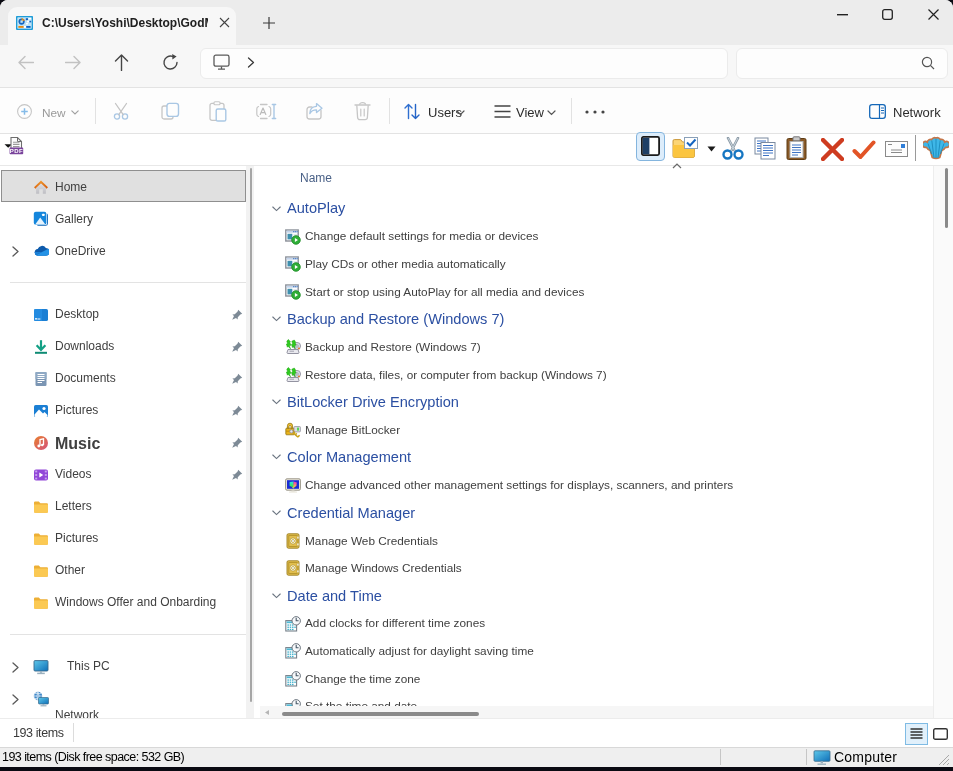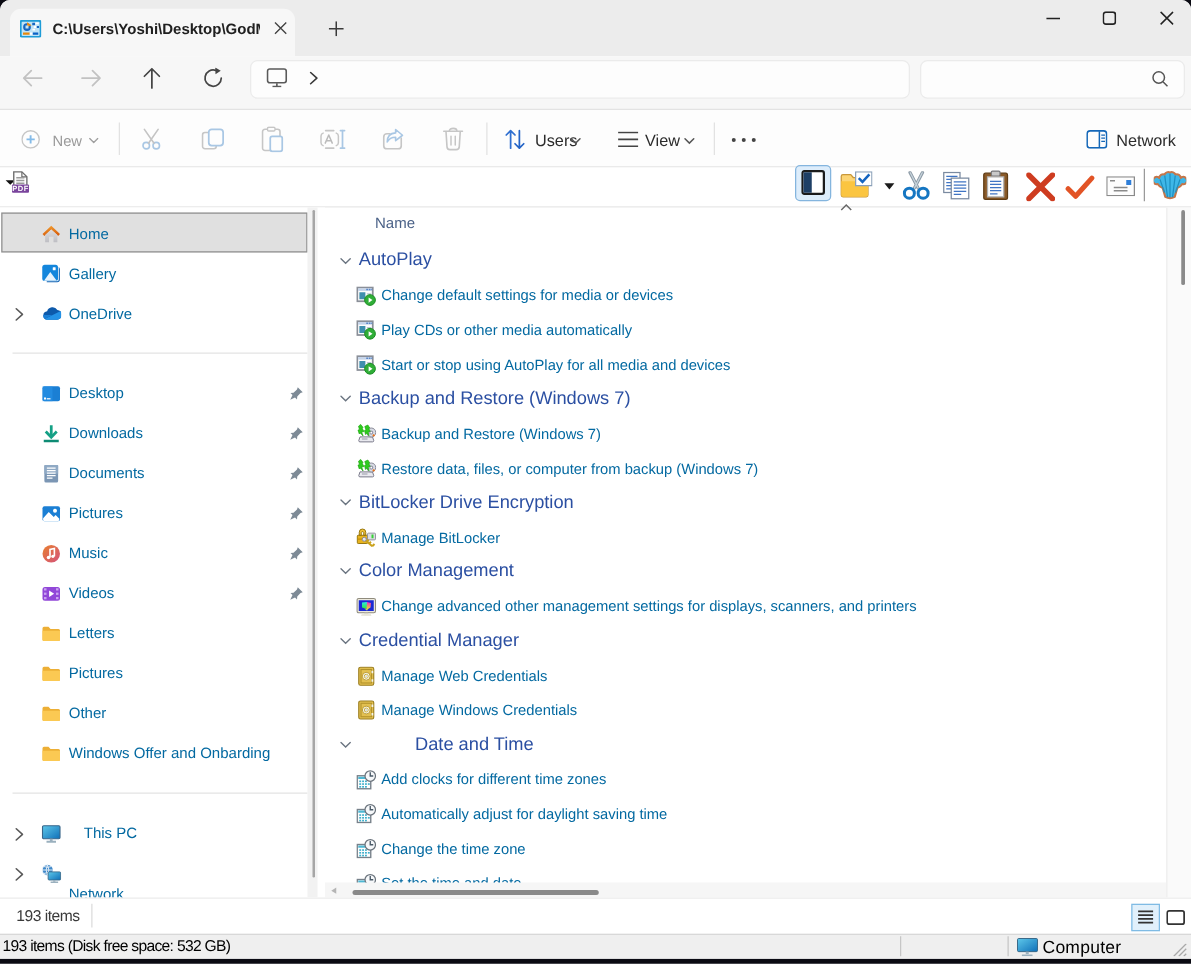--- a/index.html
+++ b/index.html
@@ -1,21 +1,21 @@
 <!DOCTYPE html>
 <html><head><meta charset="utf-8">
 <style>
 html,body{margin:0;padding:0;}
 body{width:953px;height:771px;position:relative;overflow:hidden;
  font-family:"Liberation Sans",sans-serif;background:#0a0a12;}
 *{box-sizing:border-box;}
 #win{position:absolute;left:0;top:0;width:953px;height:767px;
  border-radius:8px 8px 0 0;overflow:hidden;background:#fff;}
 .abs{position:absolute;}
-.txt{white-space:nowrap;color:#0369a1;}
+.txt{white-space:nowrap;color:#404040;}
 svg{display:block;}
 </style></head><body>
 <div id="win">
 
 <div class="abs" style="left:0;top:0;width:953px;height:45px;background:#ececec;"></div>
 <div class="abs" style="left:8px;top:7px;width:228px;height:38px;background:#f7f7f7;border-radius:9px 9px 0 0;"></div>
 <svg class="abs" style="left:16px;top:16px" width="17" height="14" viewBox="0 0 17 14">
 <rect x="0.5" y="0.5" width="16" height="13" rx="1.5" fill="#bfe3f6" stroke="#1e9cd7" stroke-width="1.6"></rect>
 <circle cx="5.6" cy="5.6" r="3.1" fill="#1565c0"></circle>
 <path d="M5.6 5.6 L5.6 1.8 L9.2 4.2 Z" fill="#e88910"></path>
@@ -286,21 +286,21 @@
         <linearGradient id="mg" x1="0" y1="0" x2="1" y2="1">
           <stop offset="0" stop-color="#e87f2e"></stop>
           <stop offset="1" stop-color="#d4527c"></stop>
         </linearGradient>
       </defs>
 <circle cx="8" cy="8" r="7" fill="url(#mg)"></circle>
 <path d="M7 11 L7 4.5 L10.5 3.8 L10.5 10" stroke="#fff" stroke-width="1.3" fill="none"></path>
 <circle cx="5.8" cy="11" r="1.4" fill="#fff"></circle>
       <circle cx="9.3" cy="10" r="1.3" fill="#fff"></circle>
     </svg>
-<div class="abs txt" style="left:55px;top:435.0px;font-size:12px;font-weight:normal;">Music</div>
+<div class="abs txt" style="left:55px;top:435.0px;font-size:16px;font-weight:bold;">Music</div>
 <svg class="abs" style="left:231px;top:436.5px" width="12" height="12" viewBox="0 0 12 12">
 <path d="M7.2 0.8 L11.2 4.8 L9.4 5.4 L6.8 8.2 L6.6 10.6 L5 9 L1.2 10.8 L3 7 L1.4 5.4 L3.8 5.2 L6.6 2.6 Z" fill="#7d8a96"></path>
     </svg>
 <svg class="abs" style="left:33px;top:466.5px" width="16" height="16" viewBox="0 0 16 16">
       <rect x="1" y="2.5" width="14" height="11" rx="2" fill="#9147d8"></rect>
 <rect x="2.2" y="3.6" width="2" height="1.8" fill="#c9a3ef"></rect>
       <rect x="2.2" y="7.1" width="2" height="1.8" fill="#c9a3ef"></rect>
       <rect x="2.2" y="10.6" width="2" height="1.8" fill="#c9a3ef"></rect>
 <rect x="11.8" y="3.6" width="2" height="1.8" fill="#c9a3ef"></rect>
       <rect x="11.8" y="7.1" width="2" height="1.8" fill="#c9a3ef"></rect>
@@ -492,21 +492,21 @@
 <circle cx="8" cy="8" r="3.1" fill="#fdfdf2" stroke="#b3922a" stroke-width="0.7"></circle>
 <circle cx="8" cy="8" r="1.6" fill="none" stroke="#c8ac3f" stroke-width="0.8"></circle>
 <rect x="7.2" y="7.2" width="1.6" height="1.6" fill="#d9d9d9"></rect>
 <rect x="12.2" y="3.6" width="1.4" height="2" fill="#f5f5ec"></rect>
 <rect x="12.2" y="10.4" width="1.4" height="2" fill="#f5f5ec"></rect>
     </svg>
 <div class="abs txt" style="left:305px;top:561.1499999999999px;font-size:11.8px;">Manage Windows Credentials</div>
 <svg class="abs" style="left:271.5px;top:592.5999999999998px" width="9" height="6" viewBox="0 0 9 6">
       <path d="M0.8 1 L4.5 4.6 L8.2 1" stroke="#6a7480" stroke-width="1.1" fill="none" stroke-linecap="round"></path>
     </svg>
-<div class="abs txt" style="left:287px;top:587.4999999999998px;font-size:14.6px;color:#2b4fa2;margin-left:45px;">Date and Time</div>
+<div class="abs txt" style="left:287px;top:587.4999999999998px;font-size:14.6px;color:#2b4fa2;">Date and Time</div>
 <svg class="abs" style="left:285px;top:615.7499999999998px" width="16" height="16" viewBox="0 0 16 16">
       <rect x="0.8" y="4.6" width="10.8" height="10.4" fill="#fdfdfd" stroke="#77818a" stroke-width="1.1"></rect>
 <rect x="1.6" y="5.4" width="9.2" height="1.8" fill="#4db8d4"></rect>
 <g fill="#3fb0cc">
         <rect x="2.4" y="8.4" width="1.5" height="1.3"></rect>
         <rect x="4.7" y="8.4" width="1.5" height="1.3"></rect>
         <rect x="7" y="8.4" width="1.5" height="1.3"></rect>
 <rect x="2.4" y="10.6" width="1.5" height="1.3"></rect>
         <rect x="4.7" y="10.6" width="1.5" height="1.3"></rect>
         <rect x="7" y="10.6" width="1.5" height="1.3"></rect>

